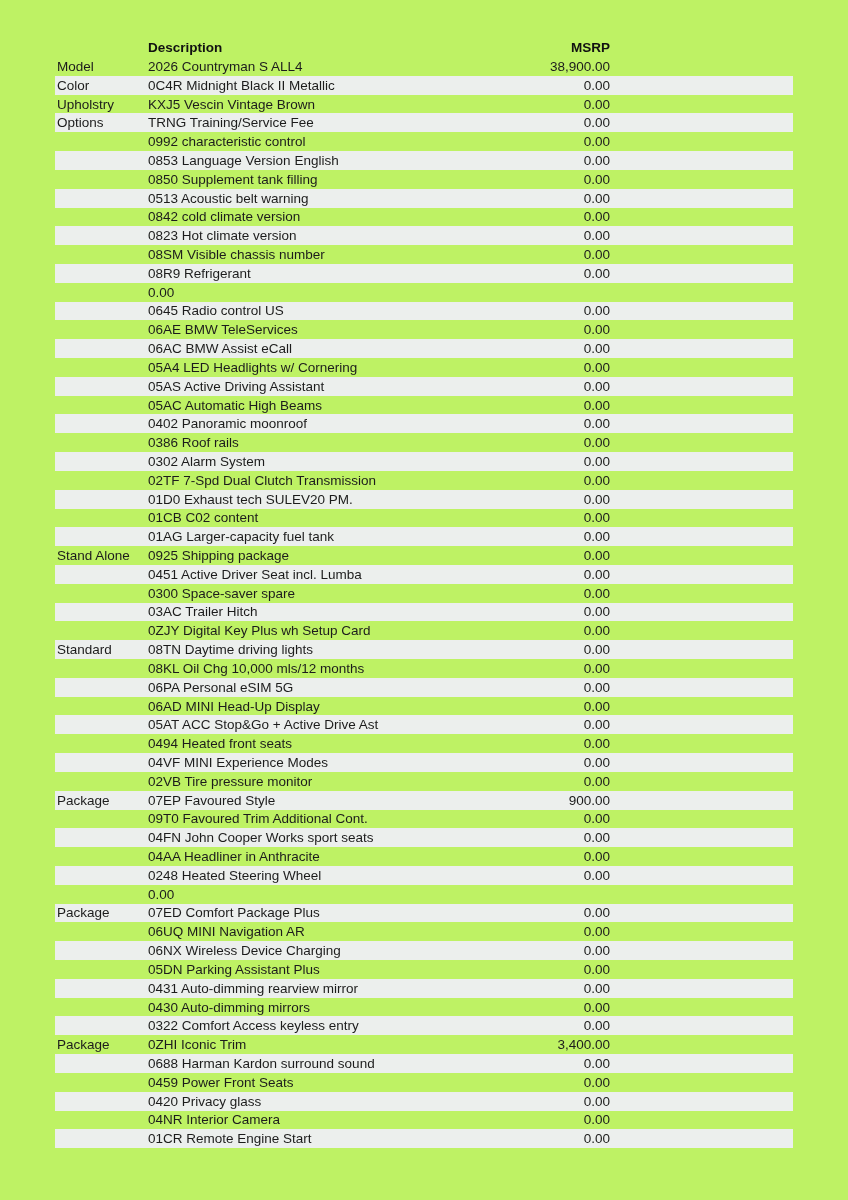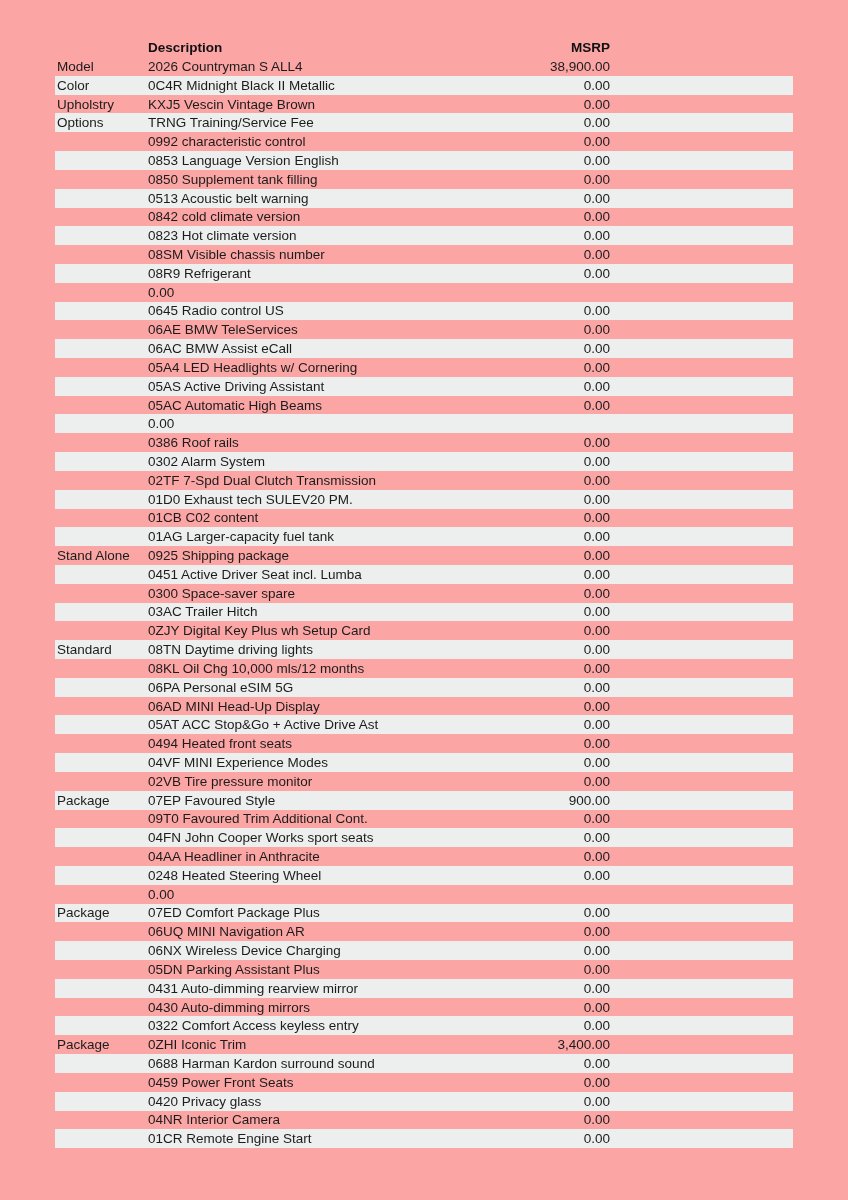--- a/index.html
+++ b/index.html
@@ -8,21 +8,21 @@
     background: #ffffff;
     width: 848px;
     height: 1200px;
     overflow: hidden;
     font-family: "Liberation Sans", "DejaVu Sans", sans-serif;
   }
   .page {
     position: relative;
     width: 848px;
     height: 1200px;
-    background: #fca5a5;
+    background: #bef264;
   }
   .price-table {
     position: absolute;
     left: 55px;
     top: 38px;
     width: 738px;
     font-size: 13.5px;
     color: #1c1c1c;
   }
   .hrow {
@@ -194,20 +194,21 @@
   </div>
 
   <div class="row">
     <span class="cell-cat"></span>
     <span class="cell-desc">05AC Automatic High Beams</span>
     <span class="cell-msrp">0.00</span>
   </div>
 
   <div class="row">
     <span class="cell-cat"></span>
+    <span class="cell-desc">0402 Panoramic moonroof</span>
     <span class="cell-msrp">0.00</span>
   </div>
 
   <div class="row">
     <span class="cell-cat"></span>
     <span class="cell-desc">0386 Roof rails</span>
     <span class="cell-msrp">0.00</span>
   </div>
 
   <div class="row">

